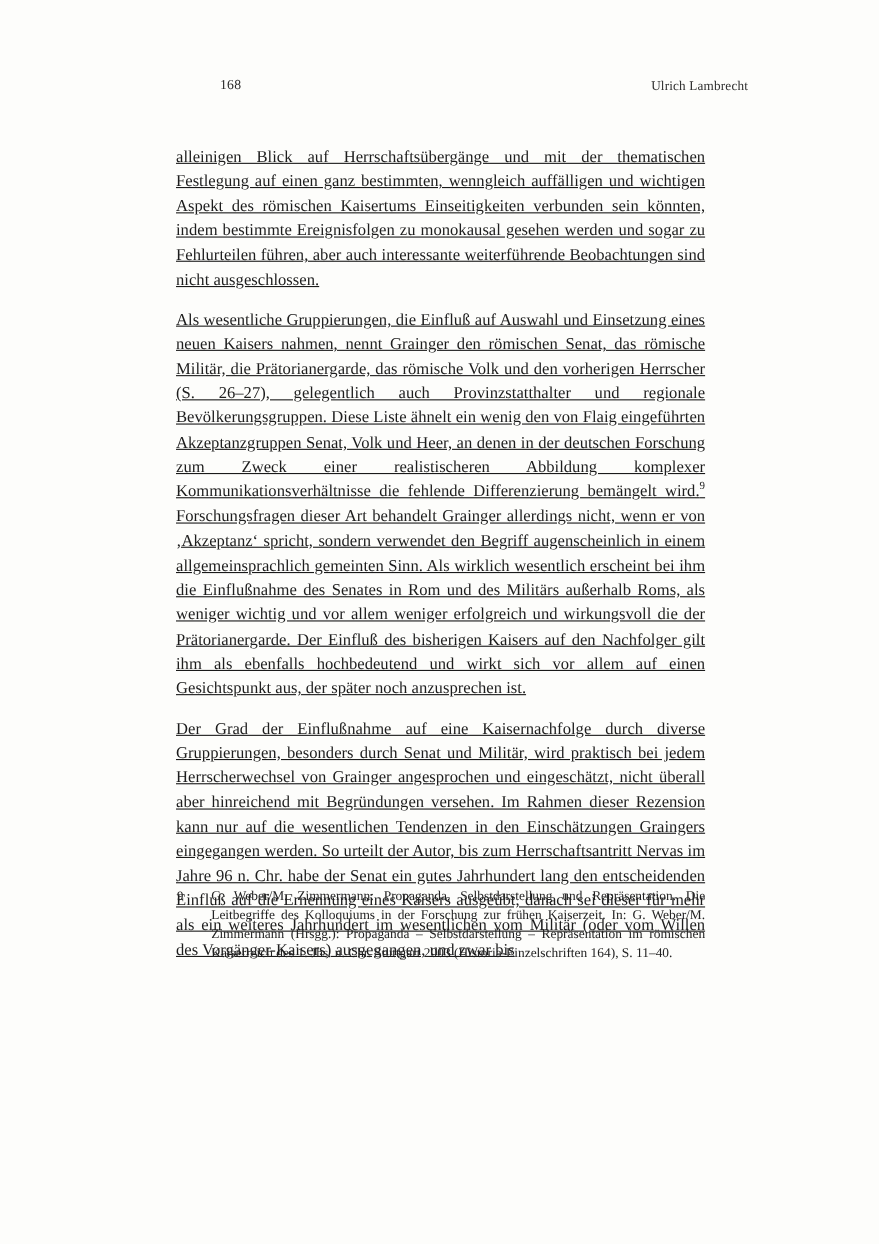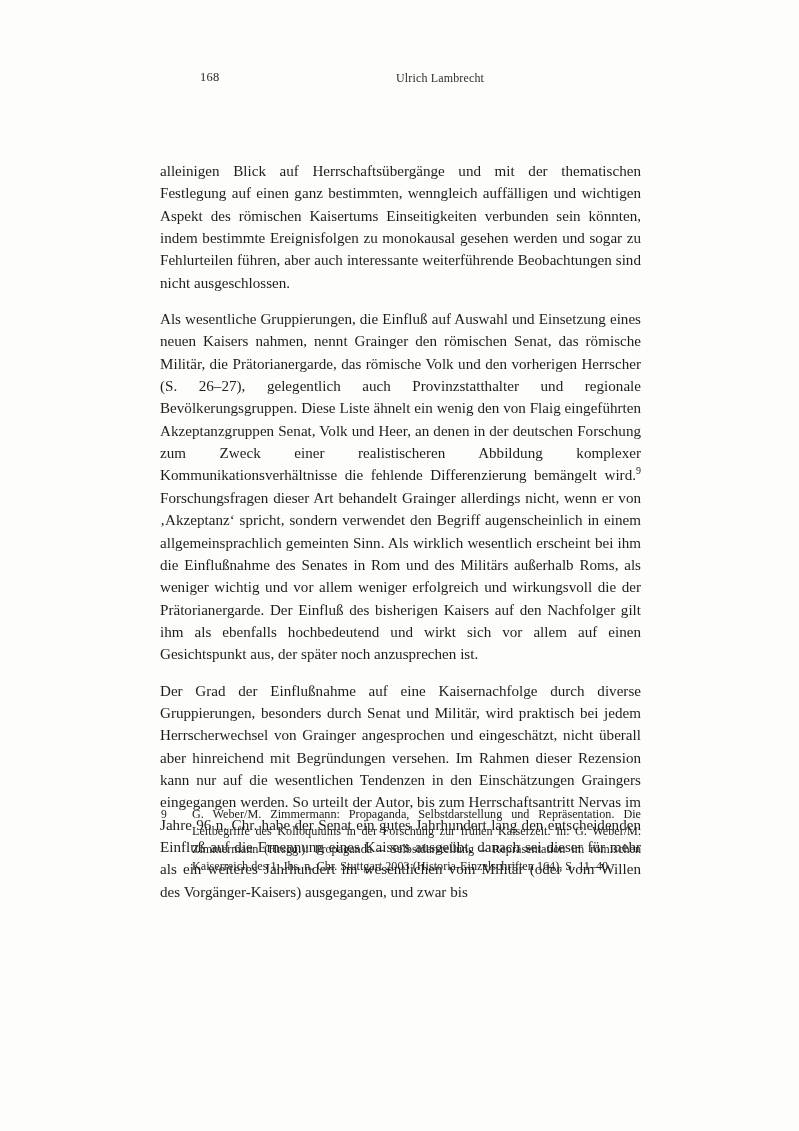--- a/index.html
+++ b/index.html
@@ -36,32 +36,33 @@
     top: 0;
     font-size: 12.5px;
     color: #2b2b2b;
     letter-spacing: 0.2px;
   }
   .head-title {
     position: absolute;
     left: 0;
     top: 1px;
     width: 480px;
-    text-align: center;
+    text-align: right;
     font-size: 12px;
     color: #2f2f2f;
     letter-spacing: 0.15px;
   }
 
   
   .text-block {
     position: absolute;
     left: 160px;
-    top: 160px;
+    top: 132px;
     width: 481px;
+    text-decoration: underline;
   }
   .para {
     text-align: justify;
     text-justify: inter-word;
     font-size: 15.1px;
     line-height: 22.35px;
     color: #1d1d1d;
     margin: 0 0 14px 0;
     hyphens: none;
     letter-spacing: 0.01px;

